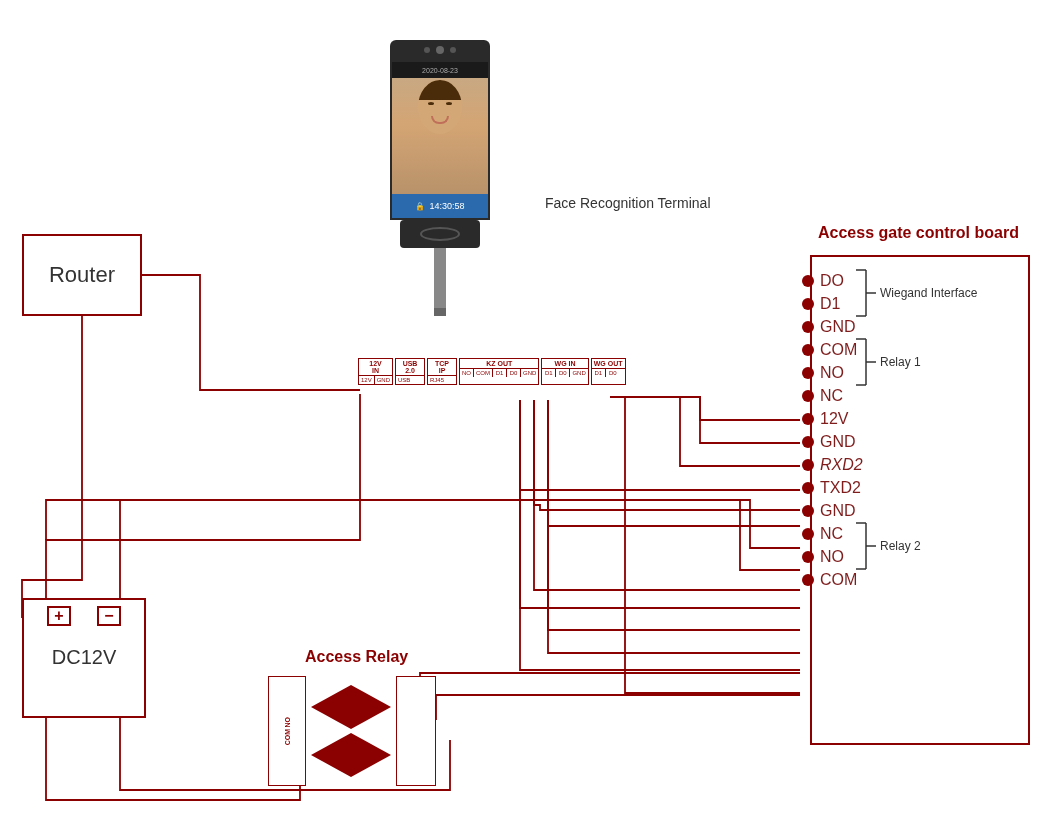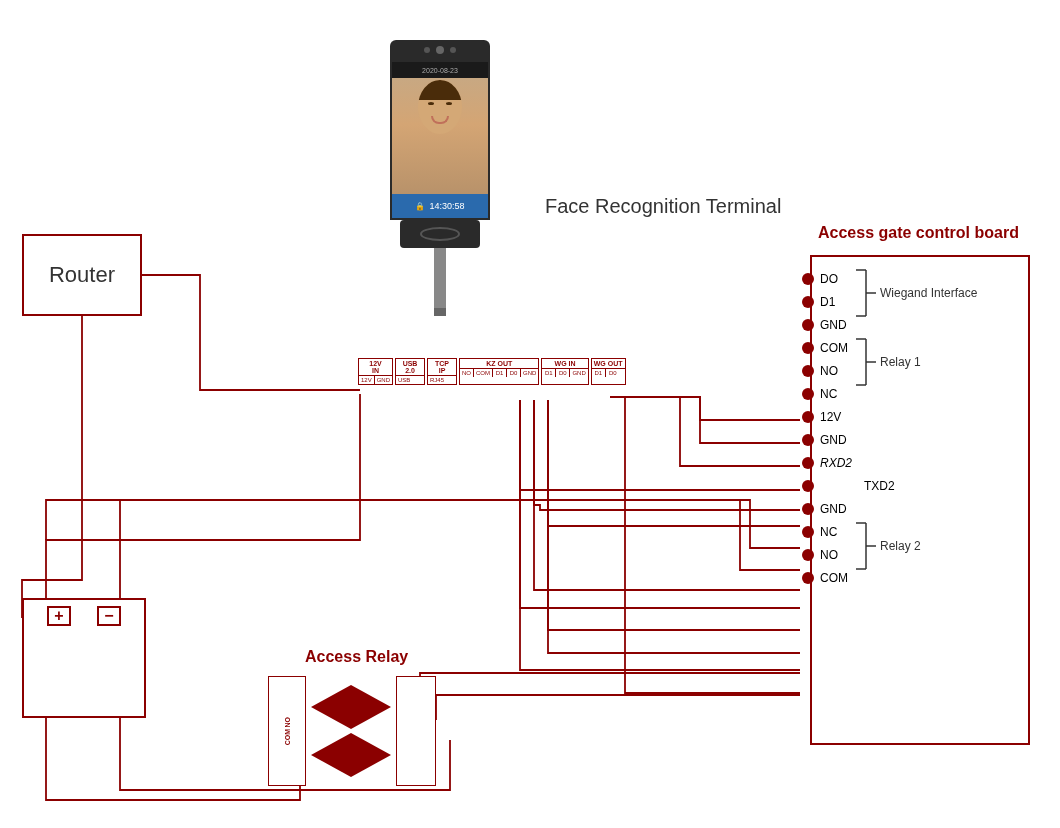--- a/index.html
+++ b/index.html
@@ -28,21 +28,21 @@
       left: 380px;
       display: flex;
       flex-direction: column;
       align-items: center;
     }
 
     .terminal-label {
       position: absolute;
       top: 195px;
       left: 545px;
-      font-size: 20px;
+      font-size: 14px;
       color: #333;
     }
 
     .terminal-device {
       width: 120px;
       display: flex;
       flex-direction: column;
       align-items: center;
     }
 
@@ -316,36 +316,36 @@
 
     .pin-dot {
       width: 12px;
       height: 12px;
       background: #8b0000;
       border-radius: 50%;
       margin-right: 6px;
     }
 
     .pin-label {
-      font-size: 12px;
-      color: #000000;
+      font-size: 16px;
+      color: #7f1d1d;
       min-width: 40px;
     }
 
     
     .pin-DO  { top: 15px; }
     .pin-D1  { top: 38px; }
     .pin-GND1{ top: 61px; }
     .pin-COM { top: 84px; }
     .pin-NO  { top: 107px; }
     .pin-NC  { top: 130px; }
     .pin-12V { top: 153px; }
     .pin-GND2{ top: 176px; }
     .pin-RXD2{ top: 199px; font-style: italic; }
-    .pin-TXD2{ top: 222px; gap: 44px; }
+    .pin-TXD2{ top: 222px; }
     .pin-GND3{ top: 245px; }
     .pin-NC2 { top: 268px; }
     .pin-NO2 { top: 291px; }
     .pin-COM2{ top: 314px; }
 
     
     .access-gate-title {
       position: absolute;
       top: 648px;
       left: 305px;
@@ -529,20 +529,21 @@
 
 <div class="router-box">
   <span class="router-label">Router</span>
 </div>
 
 <div class="battery-box">
   <div class="battery-terminals">
     <div class="battery-plus">+</div>
     <div class="battery-minus">−</div>
   </div>
+  <div class="battery-label">DC12V</div>
 </div>
 
 <div class="control-board-title">Access gate control board</div>
 
 <div class="control-board">
 
   <div class="pin-row pin-DO">
     <div class="pin-dot"></div>
     <div class="pin-label">DO</div>
   </div>

